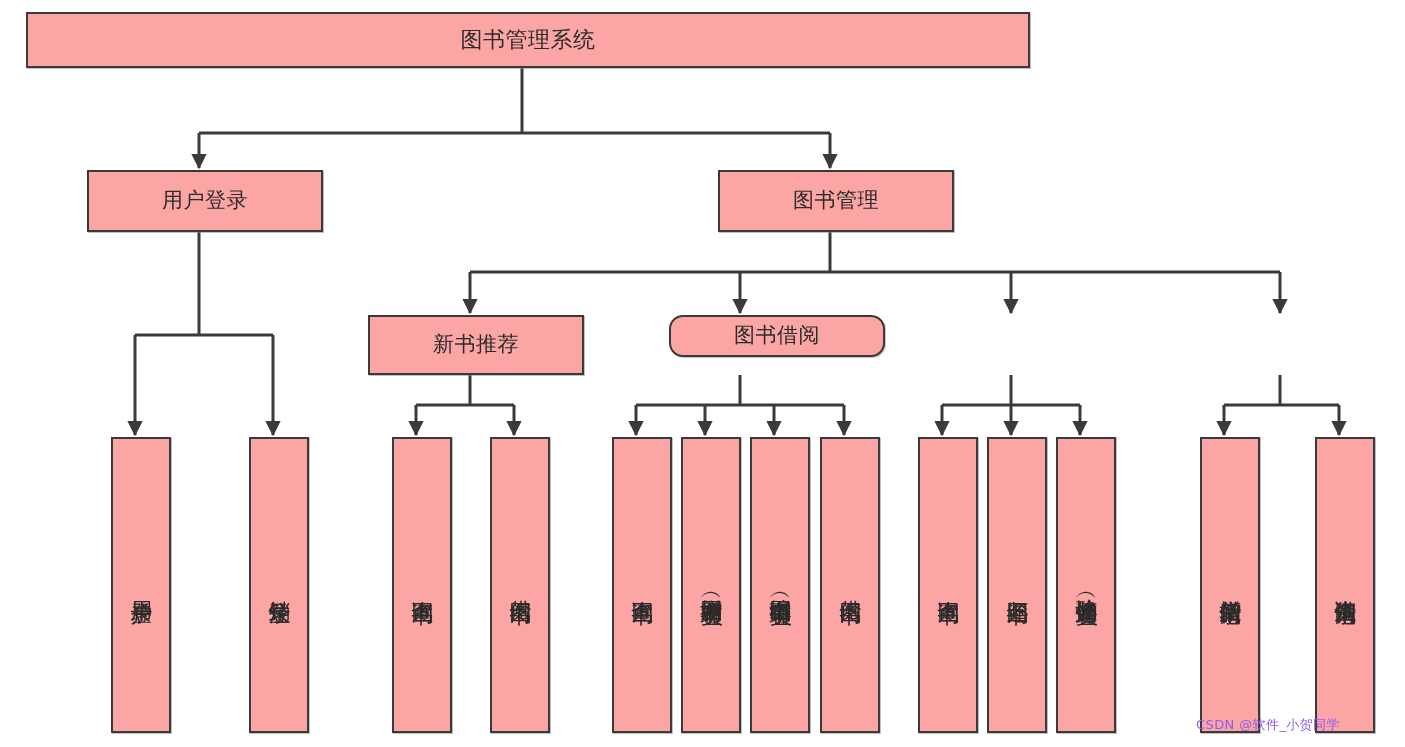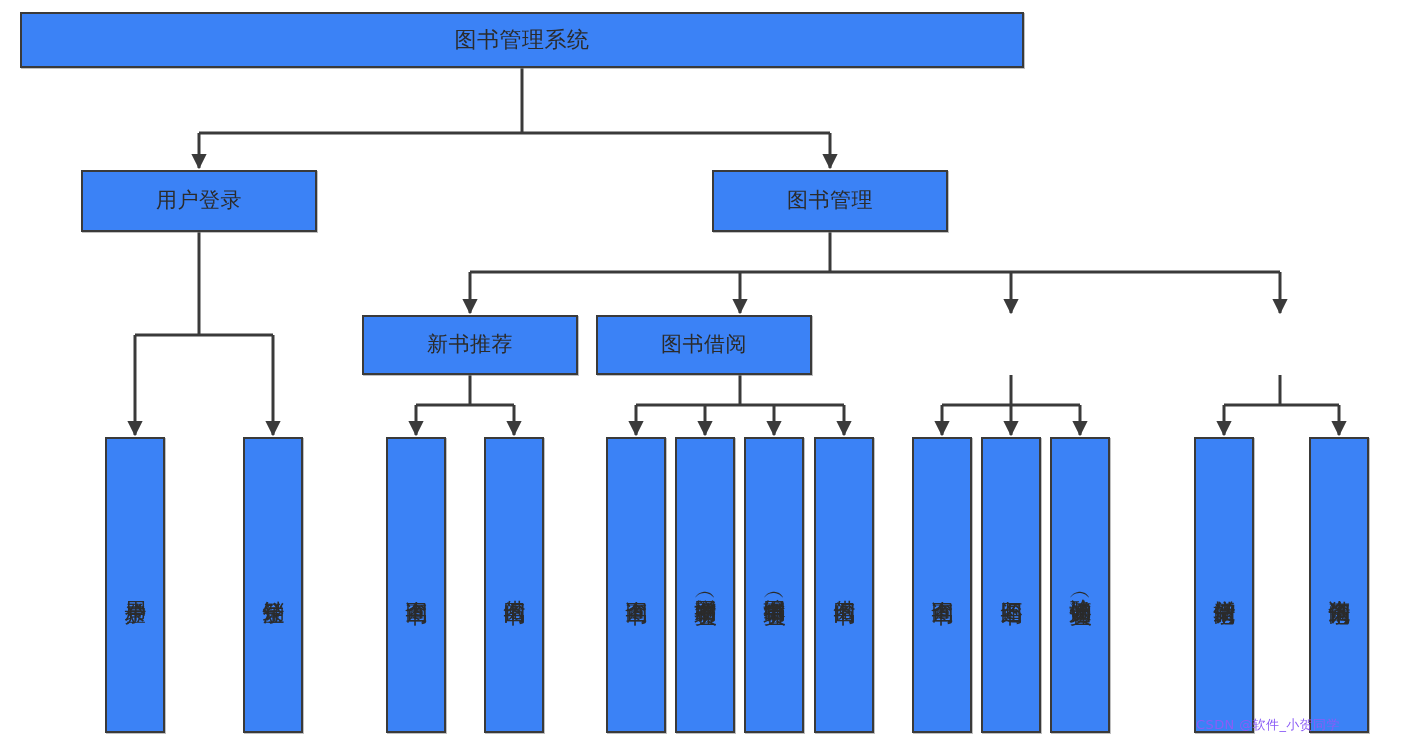--- a/index.html
+++ b/index.html
@@ -24,26 +24,27 @@
     left: 0;
     top: 0;
     width: 1405px;
     height: 747px;
     pointer-events: none;
   }
   .node {
     position: absolute;
     box-sizing: border-box;
     border: 2px solid #3a3a3a;
-    background: #3b82f6;
+    background: #fca5a5;
     display: flex;
     align-items: center;
     justify-content: center;
     color: #2b2b2b;
     box-shadow: 1px 1px 0 rgba(140,140,140,0.55);
+    margin-left: 6px;
   }
   .node .label {
     display: block;
     text-align: center;
     letter-spacing: 0.5px;
     white-space: nowrap;
   }
   
   .node.horiz .label {
     font-size: 21px;
@@ -138,21 +139,21 @@
   <div class="node horiz" style="left:81px; top:170px; width:236px; height:62px;">
     <span class="label">用户登录</span>
   </div>
   <div class="node horiz" style="left:712px; top:170px; width:236px; height:62px;">
     <span class="label">图书管理</span>
   </div>
 
   <div class="node horiz" style="left:362px; top:315px; width:216px; height:60px;">
     <span class="label">新书推荐</span>
   </div>
-  <div class="node horiz" style="left:596px; top:315px; width:216px; height:60px;">
+  <div class="node horiz" style="left:663px; top:315px; width:216px; height:42px;border-radius:14px;">
     <span class="label">图书借阅</span>
   </div>
 
   <div class="node vert" style="left:105px; top:437px; width:60px; height:296px;">
     <span class="label">用户登录</span>
   </div>
   <div class="node vert" style="left:243px; top:437px; width:60px; height:296px;">
     <span class="label">注销登录</span>
   </div>
 

